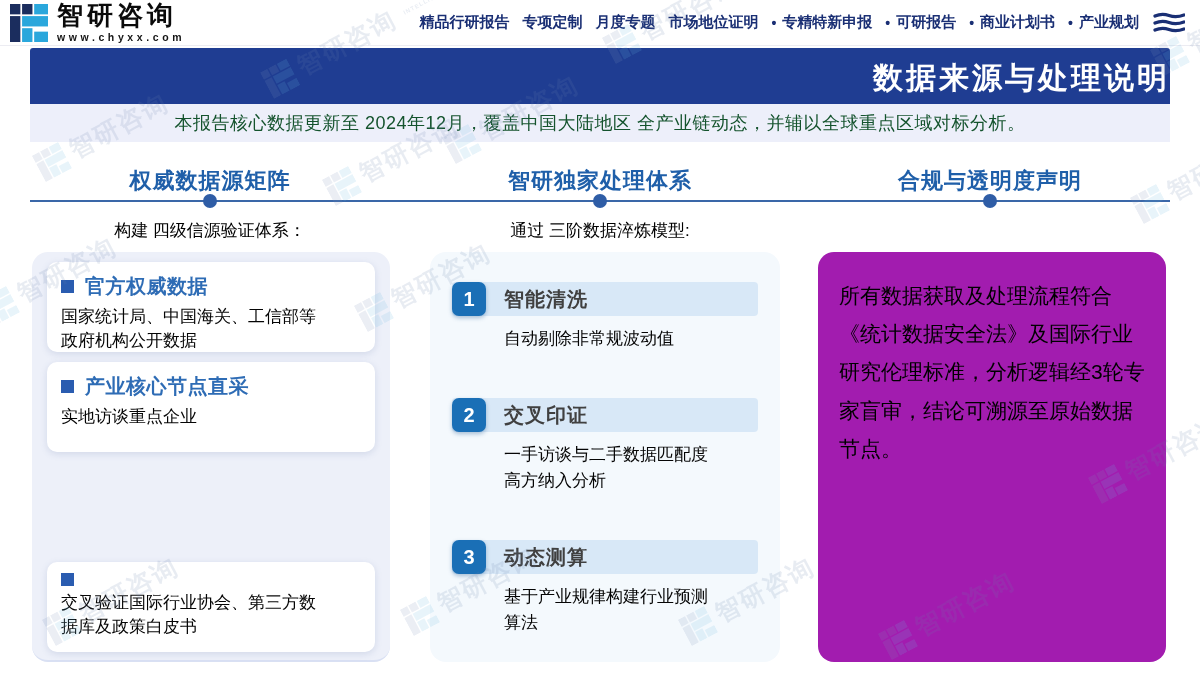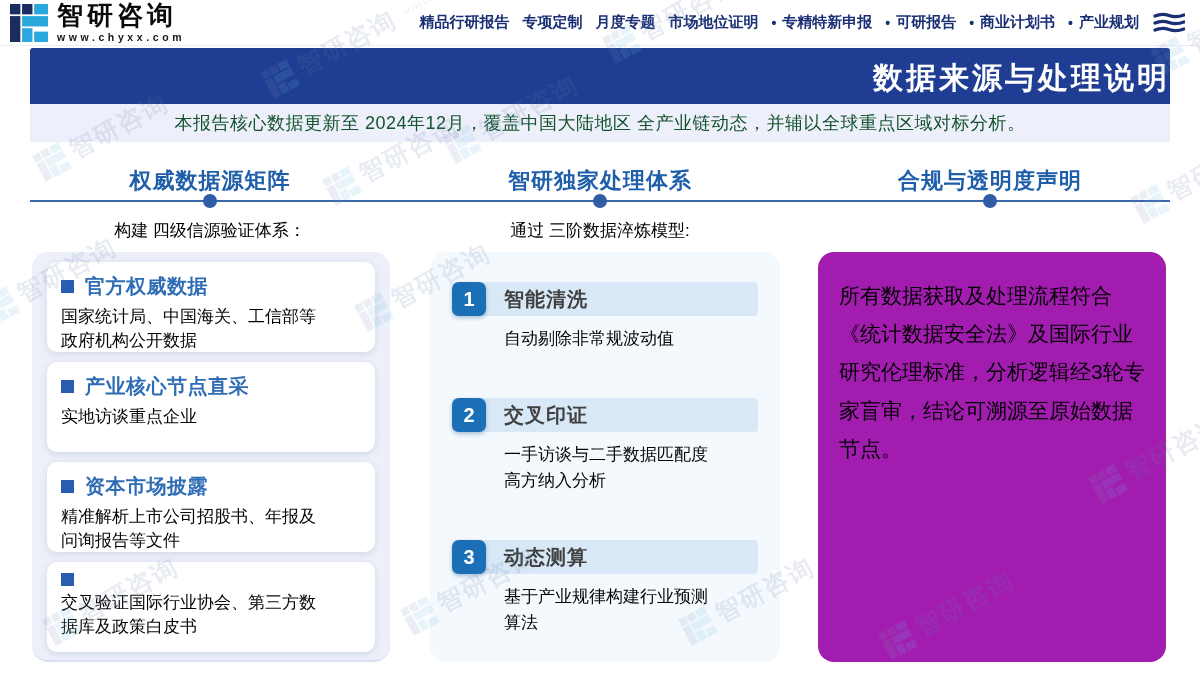--- a/index.html
+++ b/index.html
@@ -157,27 +157,20 @@
       </div>
       <div class="src-body">国家统计局、中国海关、工信部等政府机构公开数据</div>
     </div>
     <div class="src-card sc-2">
       <div class="src-title">
         <span class="sq-bullet"></span>
         <span>产业核心节点直采</span>
       </div>
       <div class="src-body">实地访谈重点企业</div>
     </div>
-    <div class="src-card sc-3">
-      <div class="src-title">
-        <span class="sq-bullet"></span>
-        <span>资本市场披露</span>
-      </div>
-      <div class="src-body">精准解析上市公司招股书、年报及问询报告等文件</div>
-    </div>
     <div class="src-card sc-4">
       <div class="src-title">
         <span class="sq-bullet"></span>
       </div>
       <div class="src-body">交叉验证国际行业协会、第三方数据库及政策白皮书</div>
     </div>
   </section>
 
   <section class="mid-panel">
     <div class="step-strip st-1">

